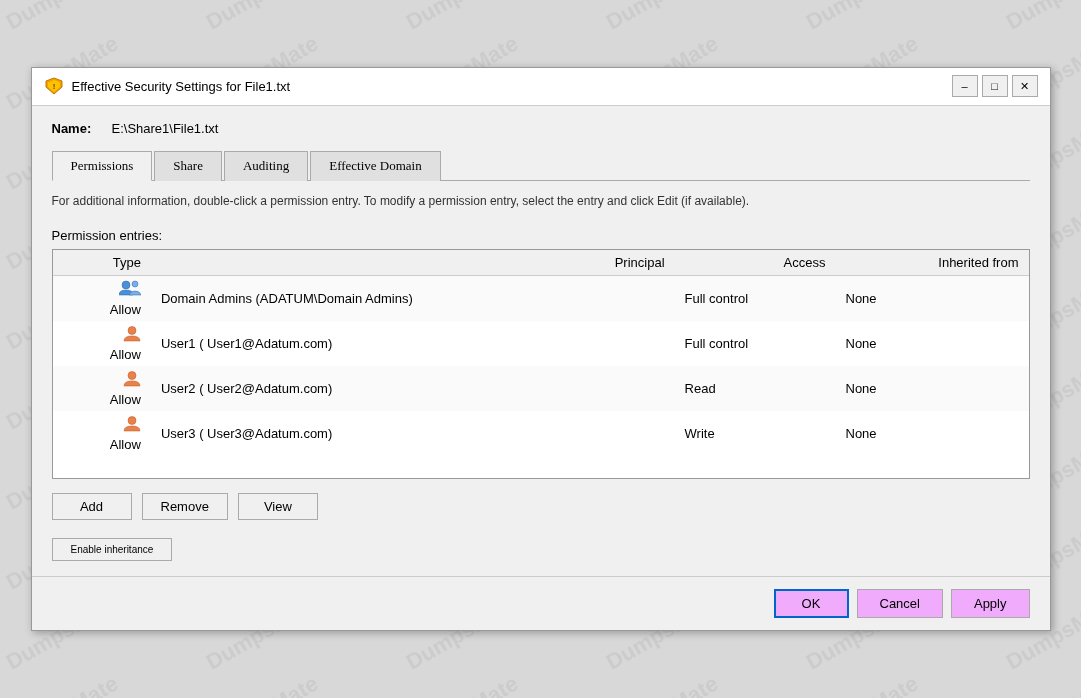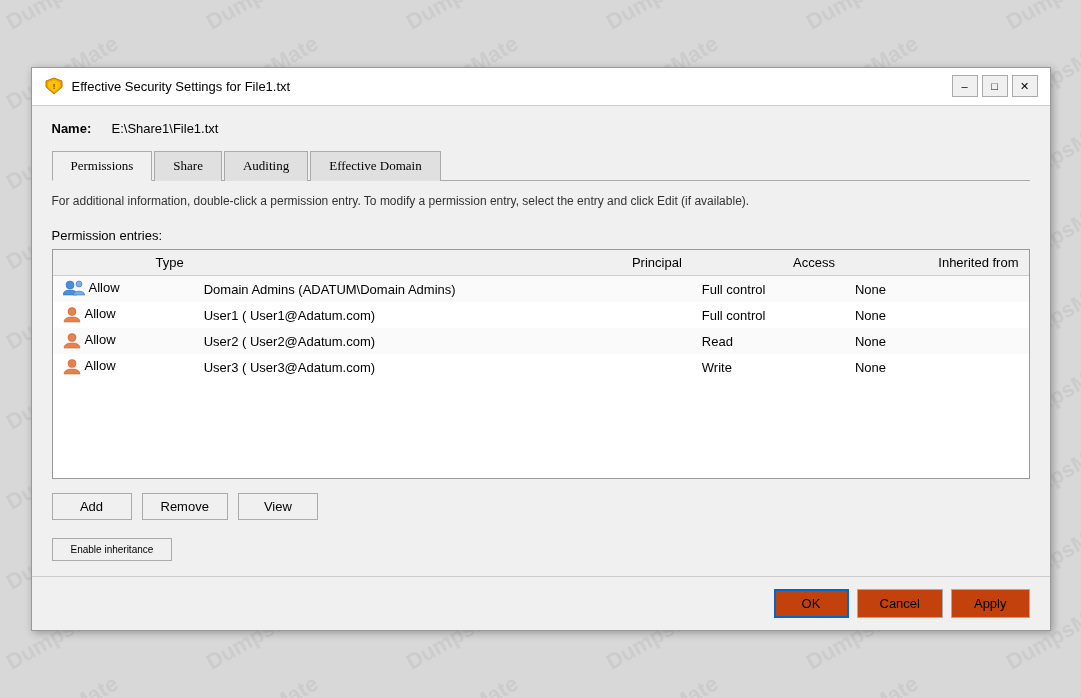--- a/index.html
+++ b/index.html
@@ -167,22 +167,23 @@
       padding: 4px 10px;
       font-size: 13px;
       color: #000;
       vertical-align: middle;
     }
     .permissions-table tbody tr:nth-child(odd) {
       background: #fafafa;
     }
     .type-cell {
       display: flex;
-      align-items: flex-start;
+      align-items: flex-end;
       gap: 4px;
+      flex-direction: column;
     }
     .buttons-row {
       display: flex;
       gap: 10px;
       margin-bottom: 18px;
     }
     .btn {
       padding: 5px 18px;
       background: #f0f0f0;
       border: 1px solid #aaa;
@@ -200,21 +201,21 @@
     .dialog-footer {
       display: flex;
       justify-content: flex-end;
       gap: 8px;
       padding: 12px 20px;
       border-top: 1px solid #ccc;
       background: #f0f0f0;
     }
     .footer-btn {
       padding: 5px 22px;
-      background: #c2410c;
+      background: #f0abfc;
       border: 1px solid #aaa;
       cursor: pointer;
       font-size: 13px;
       min-width: 75px;
     }
     .footer-btn.default {
       border: 2px solid #0066cc;
     }
   </style>
 </head>

